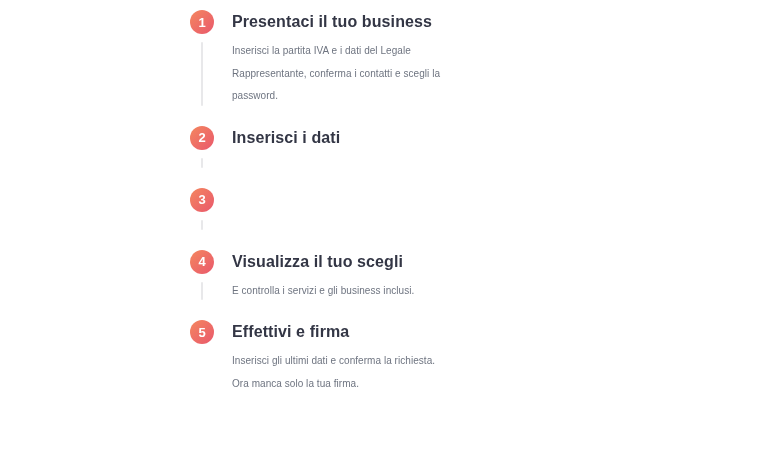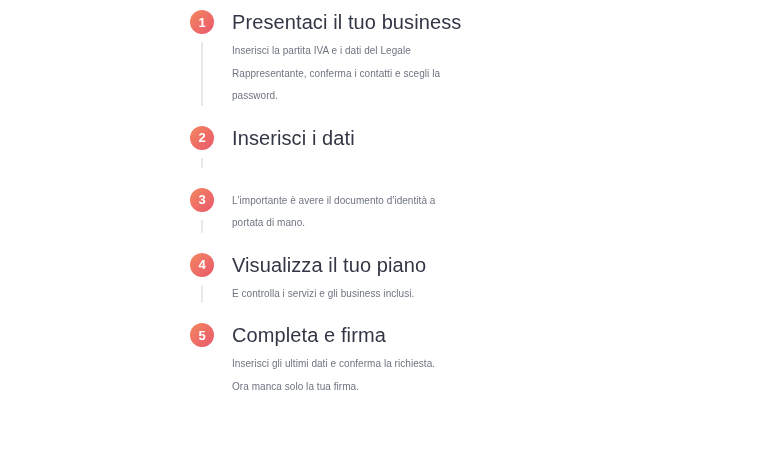--- a/index.html
+++ b/index.html
@@ -63,22 +63,22 @@
     min-height: 10px;
   }
 
   .content {
     margin-left: 18px;
     max-width: 332px;
     padding-top: 2px;
   }
 
   .step-title {
-    font-size: 20px;
-    font-weight: 400;
+    font-size: 16px;
+    font-weight: 700;
     color: var(--title-color, #333645);
     line-height: 20px;
     margin-bottom: 8px;
     letter-spacing: 0.1px;
   }
 
   .step-desc {
     font-size: 10px;
     font-weight: 400;
     color: var(--desc-color, #6e7480);
@@ -119,44 +119,42 @@
   </div>
 
   <div class="step">
     <div class="rail">
       <div class="badge">
         <span class="num">3</span>
       </div>
       <div class="connector"></div>
     </div>
     <div class="content">
-      <p class="step-desc">L'importante è avere il documento d'identità a
-portata di mano.</p>
     </div>
   </div>
 
   <div class="step">
     <div class="rail">
       <div class="badge">
         <span class="num">4</span>
       </div>
       <div class="connector"></div>
     </div>
     <div class="content">
-      <h3 class="step-title">Visualizza il tuo piano</h3>
+      <h3 class="step-title">Visualizza il tuo scegli</h3>
       <p class="step-desc">E controlla i servizi e gli business inclusi.</p>
     </div>
   </div>
 
   <div class="step">
     <div class="rail">
       <div class="badge">
         <span class="num">5</span>
       </div>
 
     </div>
     <div class="content">
-      <h3 class="step-title">Completa e firma</h3>
+      <h3 class="step-title">Effettivi e firma</h3>
       <p class="step-desc">Inserisci gli ultimi dati e conferma la richiesta.
 Ora manca solo la tua firma.</p>
     </div>
   </div>
 </div>
 
 </body></html>

